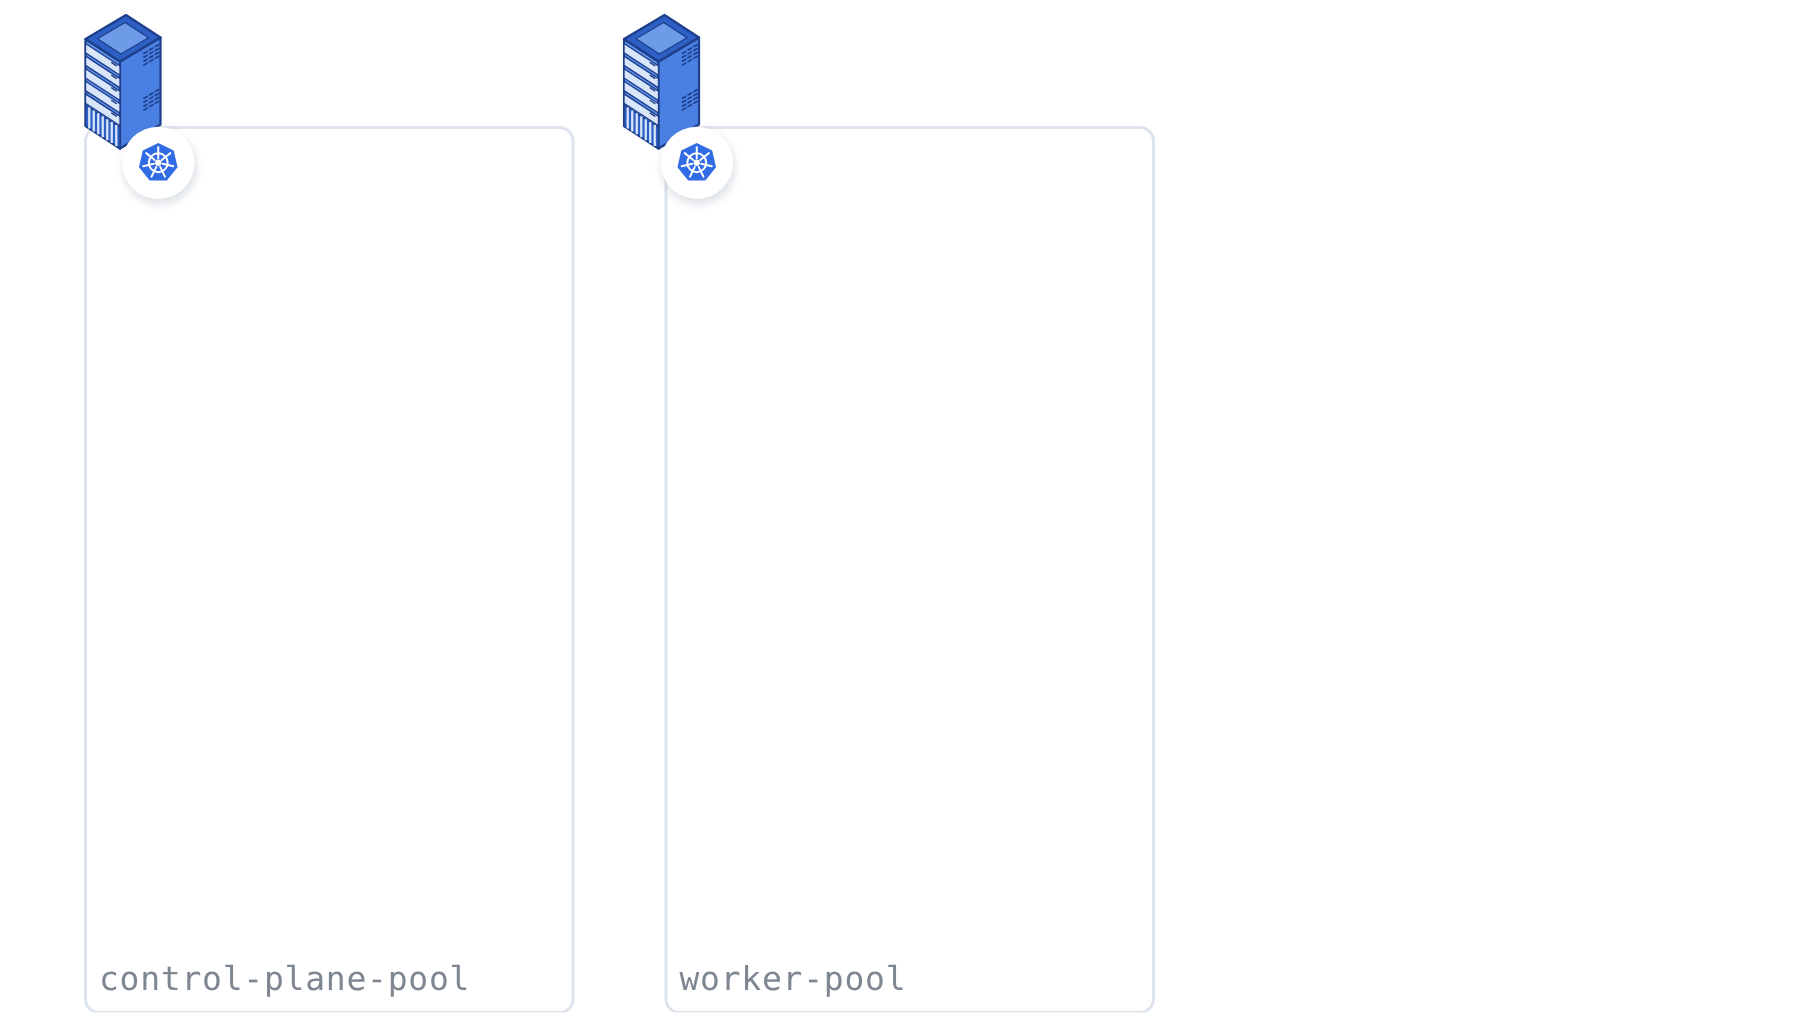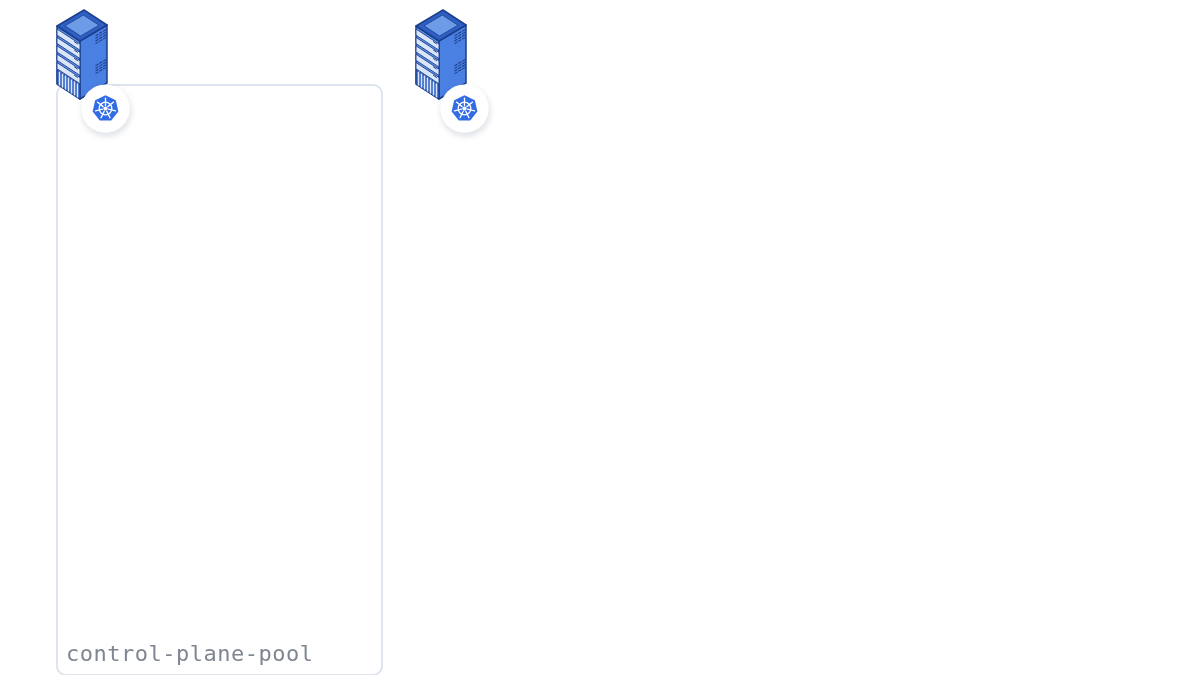--- a/index.html
+++ b/index.html
@@ -148,20 +148,23 @@
     </symbol>
   </defs>
 </svg>
 
 <div class="stage">
 
   <section class="pool-card pool-card--left">
     <div class="pool-label">control-plane-pool</div>
   </section>
 
+  <section class="pool-card pool-card--right">
+    <div class="pool-label">worker-pool</div>
+  </section>
 
   <svg class="node-icon node-icon--left" viewBox="0 0 82 134">
     <use href="#node-machine"></use>
   </svg>
 
   <svg class="node-icon node-icon--right" viewBox="0 0 82 134">
     <use href="#node-machine"></use>
   </svg>
 
 </div>

